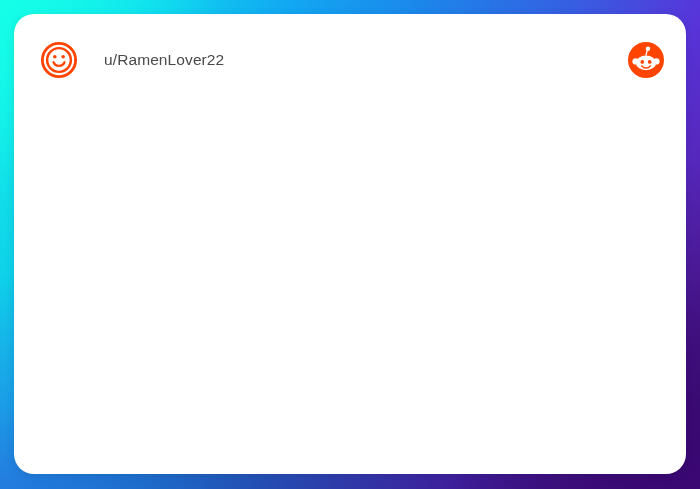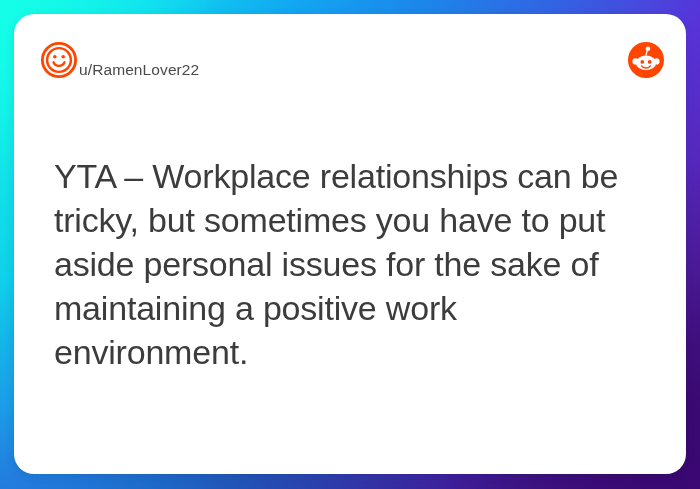--- a/index.html
+++ b/index.html
@@ -68,22 +68,22 @@
     top: 0;
     right: 0;
     height: 92px;
     display: flex;
     align-items: center;
     padding: 0 22px 0 26px;
     box-sizing: border-box;
   }
   .author-block {
     display: flex;
-    align-items: flex-end;
-    gap: 1px;
+    align-items: center;
+    gap: 26px;
     flex: 1 1 auto;
     min-width: 0;
   }
   .avatar {
     width: 38px;
     height: 38px;
     flex: 0 0 38px;
     display: block;
   }
   .author-name {
@@ -149,18 +149,15 @@
         <circle cx="8.4" cy="21.6" r="3.5" fill="#FFFFFF"></circle>
         <circle cx="31.6" cy="21.6" r="3.5" fill="#FFFFFF"></circle>
 
         <circle cx="15.9" cy="22.1" r="2.05" fill="#FF4500"></circle>
         <circle cx="24.1" cy="22.1" r="2.05" fill="#FF4500"></circle>
 
         <path d="M15.2 26.4 A5.8 5.8 0 0 0 24.8 26.4" fill="none" stroke="#FF4500" stroke-width="1.5" stroke-linecap="round"></path>
       </svg>
     </div>
 
-    <div class="card-body">
-      <p class="post-text">YTA – Workplace relationships can be tricky, but sometimes you have to put aside personal issues for the sake of maintaining a positive work environment.</p>
-    </div>
 
   </div>
 </div>
 
 </body></html>

